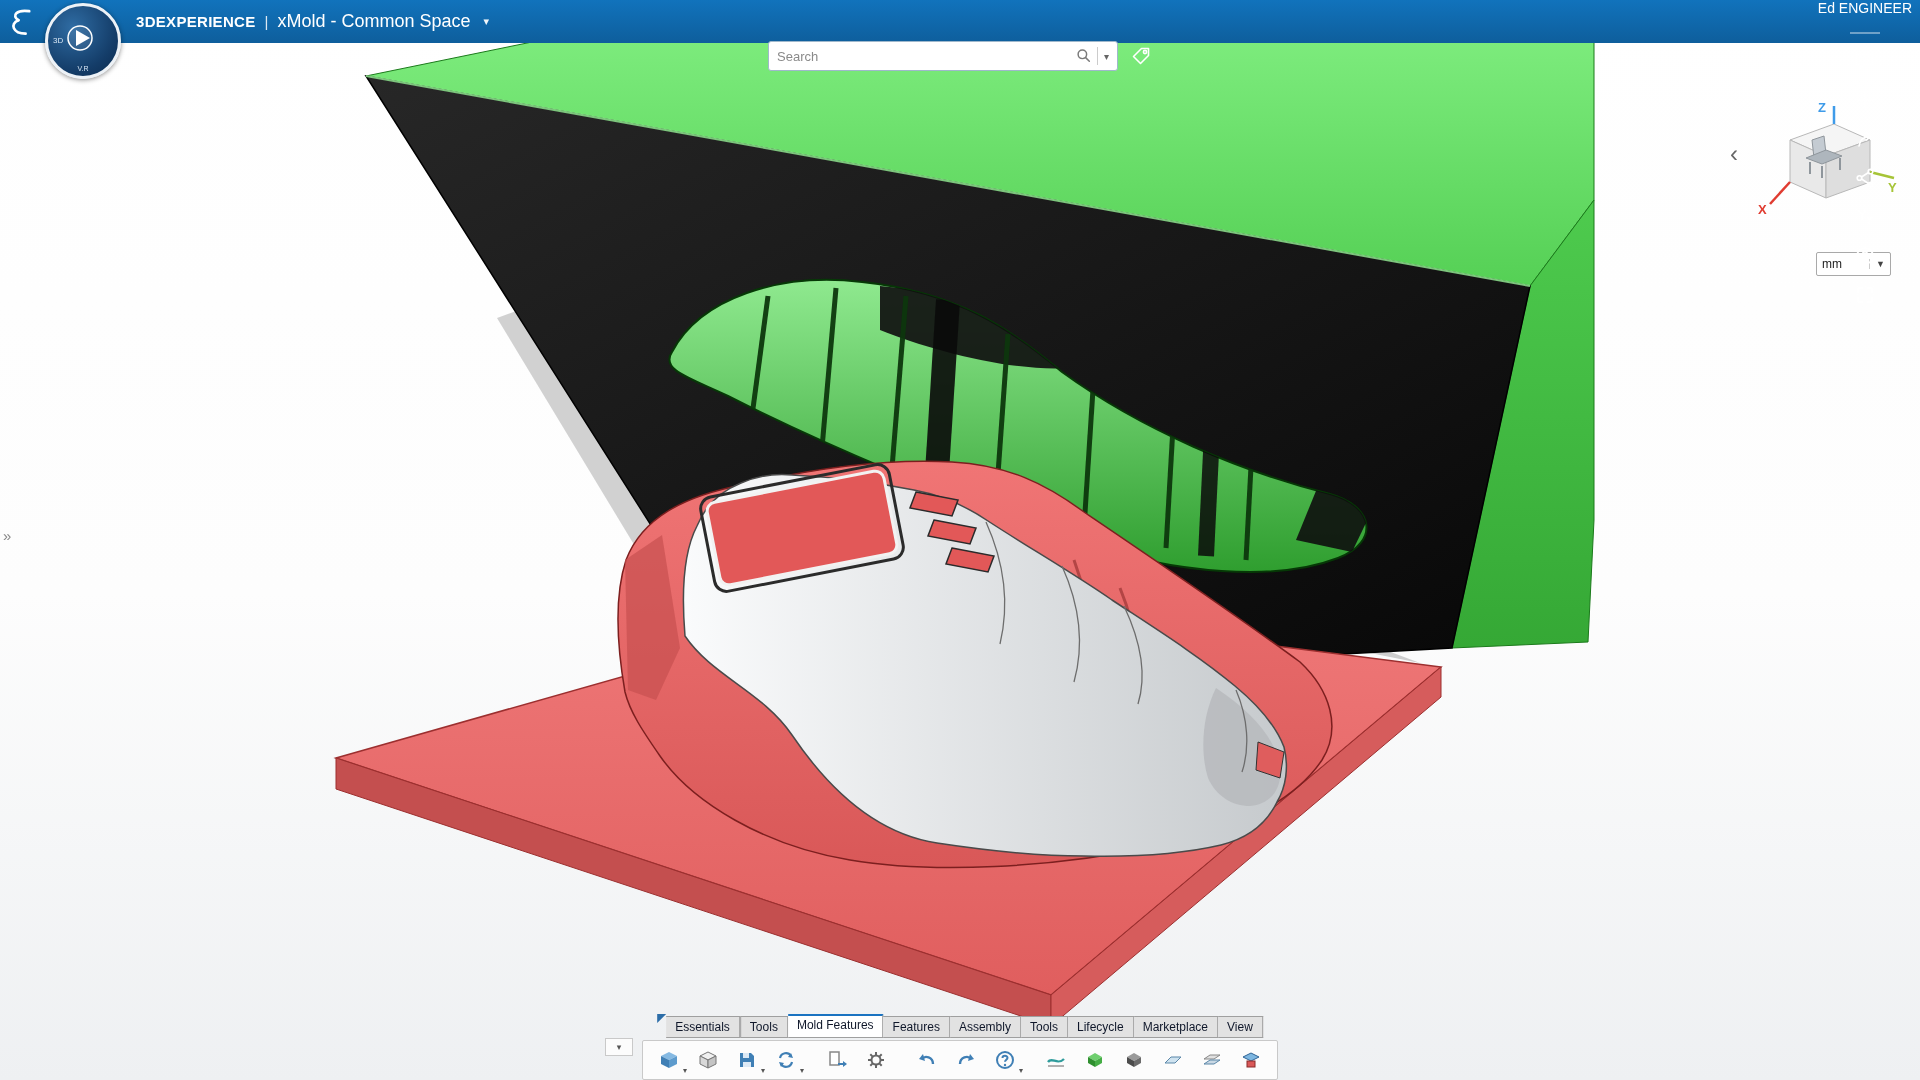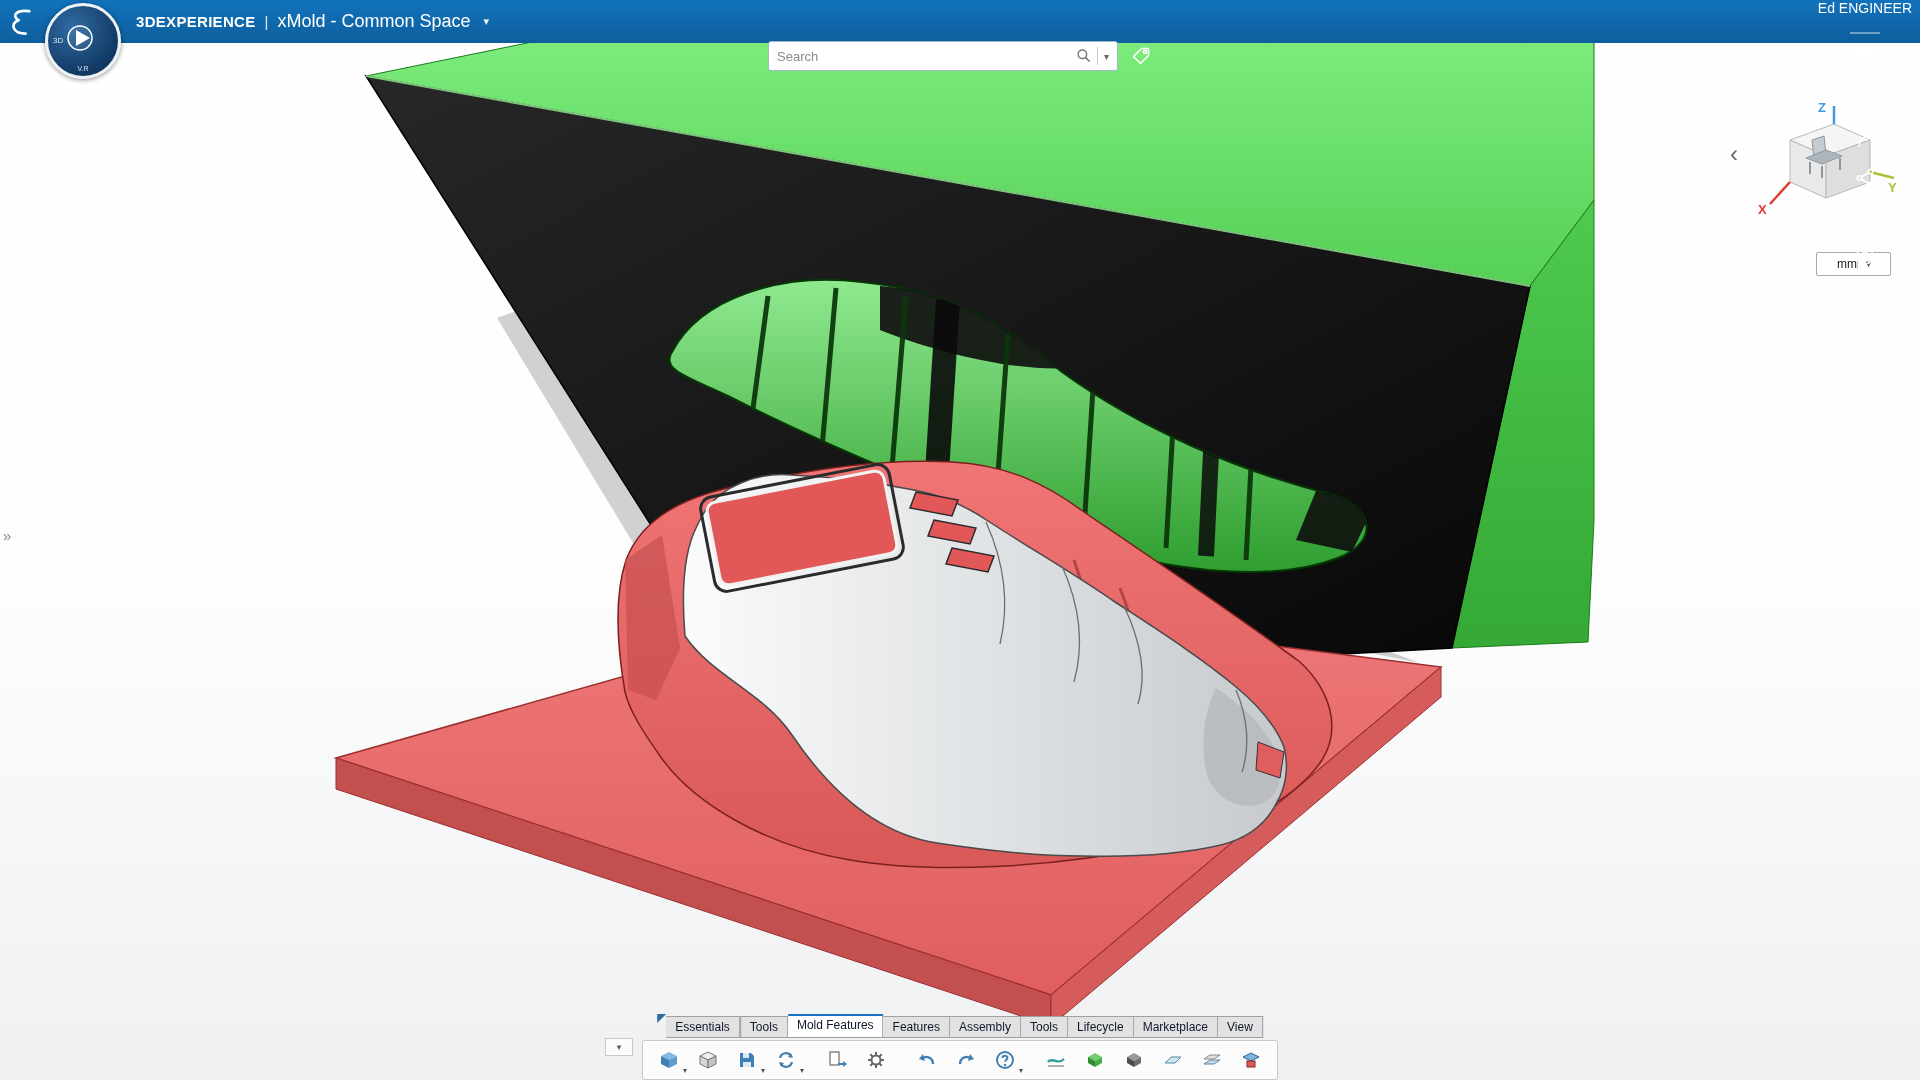--- a/index.html
+++ b/index.html
@@ -35,21 +35,21 @@
     box-shadow:inset 0 6px 5px -4px #5a3a22,0 0 0 1px rgba(255,255,255,.4);}
   .tbi{width:22px;height:22px;}
   .tbi svg{width:22px;height:22px;stroke:#fff;fill:none;stroke-width:1.6;stroke-linecap:round;stroke-linejoin:round;}
   
   .scene{position:absolute;left:0;top:0;z-index:1;}
   .expander{position:absolute;left:3px;top:527px;color:#888;font-size:15px;z-index:6;cursor:pointer;}
   .back-chevron{position:absolute;right:182px;top:140px;color:#666;font-size:24px;z-index:6;cursor:pointer;}
   .navcube{position:absolute;right:18px;top:98px;width:160px;height:140px;z-index:6;}
   .units{position:absolute;right:29px;top:252px;width:75px;height:24px;background:#fff;border:1px solid #a9a9a9;
     border-radius:2px;display:flex;align-items:center;justify-content:space-between;font-size:12px;color:#222;
-    padding:0 20px;z-index:6;box-sizing:border-box;}
+    padding:0 5px;z-index:6;box-sizing:border-box;}
   .units .caret{font-size:9px;color:#444;border-left:1px solid #ccc;padding-left:6px;}
   
   .tabs{position:absolute;top:1014px;left:50%;transform:translateX(-50%);display:flex;align-items:flex-end;z-index:6;}
   .tab-fold{width:0;height:0;border-left:9px solid #2c6da8;border-bottom:9px solid transparent;align-self:flex-start;}
   .tab{height:20px;line-height:20px;padding:0 9px;font-size:12px;color:#0f172a;background:#e2e2e2;
     border:1px solid #9f9f9f;border-left:none;white-space:nowrap;cursor:pointer;}
   .tab:nth-of-type(2){border-left:1px solid #9f9f9f;}
   .tab.active{background:#fff;border-top:2px solid var(--tab-active-accent,#1a73c1);height:21px;line-height:19px;}
   .toolbar{position:absolute;top:1040px;left:50%;transform:translateX(-50%);display:flex;align-items:center;gap:3px;
     background:#fcfcfc;border:1px solid #c9c9c9;border-radius:2px;padding:3px 8px;z-index:6;}

